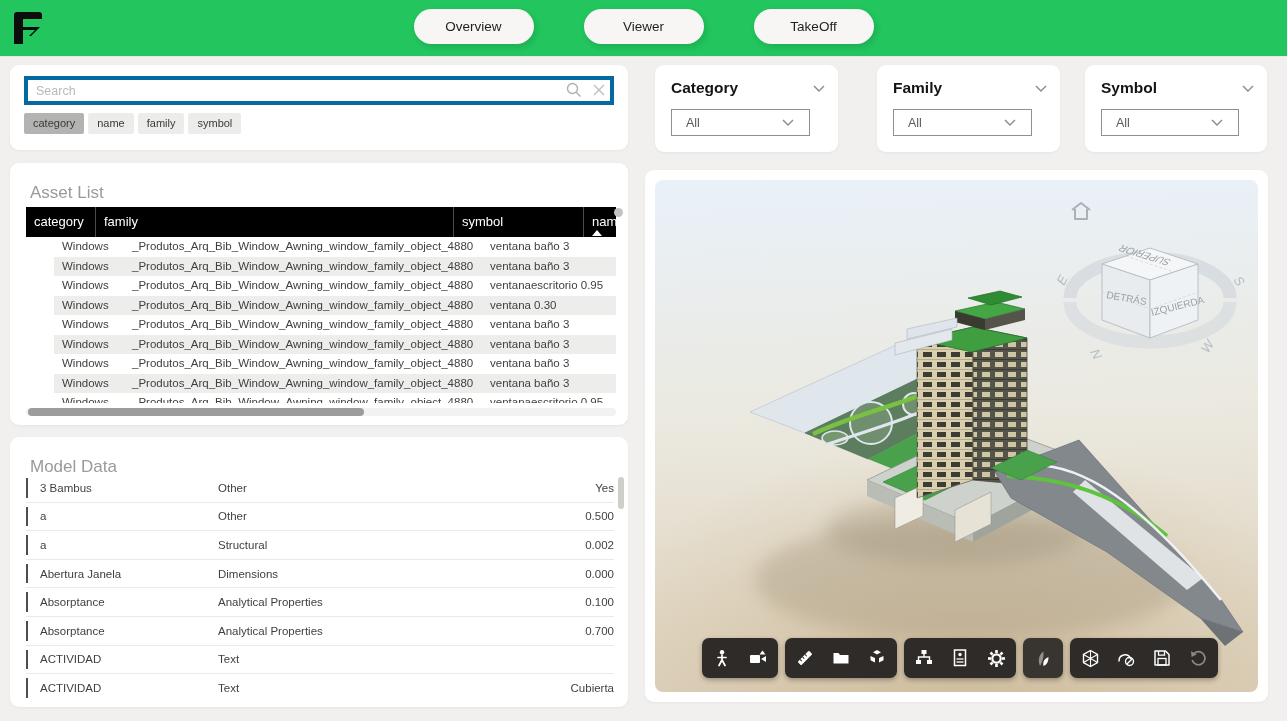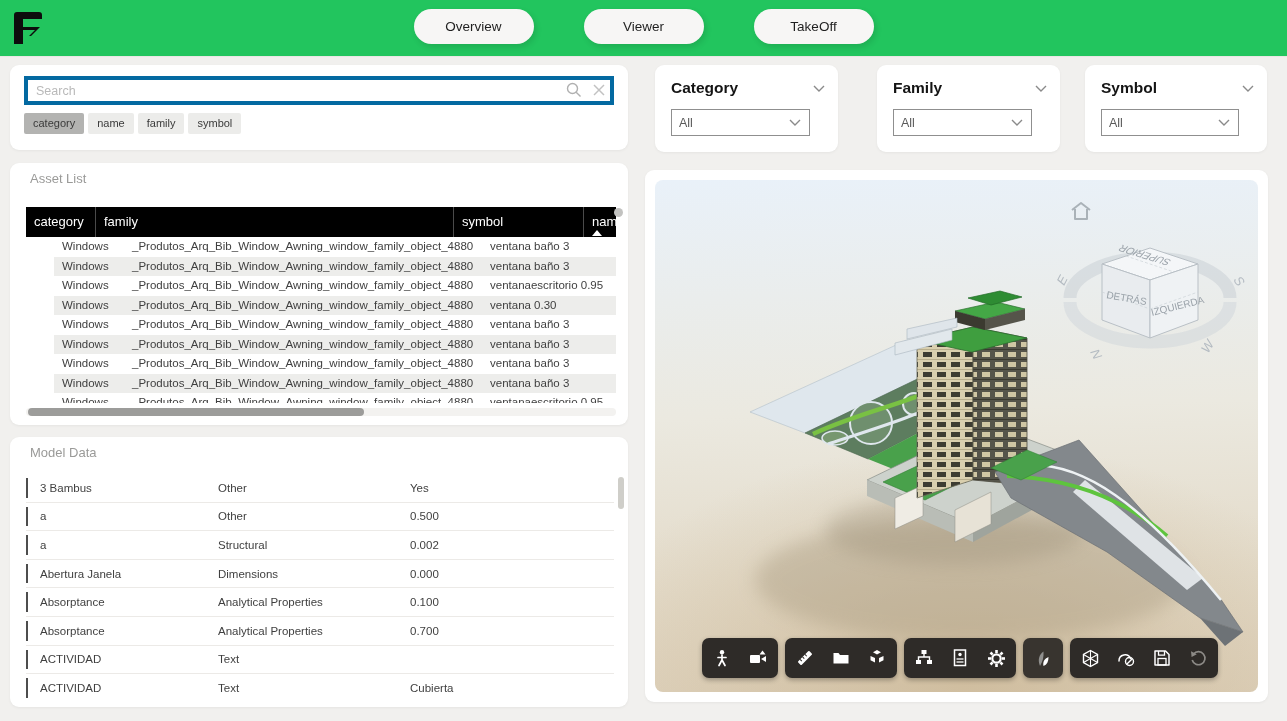--- a/index.html
+++ b/index.html
@@ -9,21 +9,21 @@
 
   
   .topbar { position:absolute; top:0; left:0; right:0; height:57px; background:#22c55e; border-bottom:1px solid #e9e7e4; z-index:5; }
   .logo { position:absolute; left:9px; top:8px; width:40px; height:40px; }
   .tabs { position:absolute; left:50%; transform:translateX(-50%); top:9px; display:flex; gap:50px; }
   .tab { min-width:120px; padding:10px 20px; border-radius:19px; background:#f7f6f5; box-shadow:2px 3px 6px rgba(0,0,0,.12); font-size:13.5px; color:#1f1f1f; text-align:center; cursor:pointer; white-space:nowrap; }
   .tab.active { background:#1c1917; color:#fff; }
 
   
   .card { position:absolute; background:#fff; border-radius:9px; box-shadow:0 1px 3px rgba(0,0,0,.05); }
-  .card-title { position:absolute; left:20px; top:8px; font-size:13px; color:#9a9a98; font-weight:400;text-align:right; }
+  .card-title { position:absolute; left:20px; top:20px; font-size:17px; color:#9a9a98; font-weight:400;text-align:right; }
 
   
   #search-card { left:10px; top:65px; width:618px; height:85px; }
   .search-wrap { position:absolute; left:14px; right:14px; top:11px; height:29px; }
   .search-wrap input { width:100%; height:29px; border:4px solid #0369a1; padding:0 46px 0 8px; font-size:12.5px; color:#444; font-family:"Liberation Sans",sans-serif; outline:none; }
   .search-wrap input::placeholder { color:#b9b9b9; }
   .search-icons { position:absolute; right:6px; top:5px; display:flex; gap:7px; }
   .chips { position:absolute; left:14px; top:48px; display:flex; gap:4px; }
   .chip { padding:4px 9px 5px; font-size:11px; background:#ececea; color:#3a3a3a; border-radius:2px; cursor:pointer; }
   .chip.selected { background:#b3b3b1; }
@@ -42,28 +42,28 @@
   .hscroll { position:absolute; left:16px; right:12px; bottom:9px; height:8px; background:#f3f2f0; border-radius:4px; }
   .hthumb { position:absolute; left:2px; top:0; height:8px; width:57%; background:#9c9c9a; border-radius:4px; cursor:grab; }
   .vdot { position:absolute; right:5px; top:45px; width:9px; height:9px; border-radius:50%; background:#c2c2c0; cursor:grab; }
 
   
   #model-card { left:10px; top:437px; width:618px; height:270px; }
   #model-rows { position:absolute; left:16px; right:14px; top:37px; bottom:6px; overflow:hidden; }
   .mr { position:relative; height:28.6px; border-bottom:1px solid #eceae7; display:flex; align-items:center; }
   .mr::before { content:''; position:absolute; left:0; top:4px; bottom:4px; width:2px; background:#4d4d4d; }
   .mc { font-size:11.5px; color:#3f3f3f; white-space:nowrap; overflow:hidden; }
-  .m0 { width:192px; flex:none; padding-left:14px; } .m1 { width:192px; flex:none; } .m2 { flex:1; }
+  .m0 { width:192px; flex:none; padding-left:14px; } .m1 { width:192px; flex:none; } .m2 { flex:1;text-align:right; }
   .vscroll { position:absolute; right:4px; top:40px; width:6px; height:32px; background:#cfcec9; border-radius:3px; cursor:grab; }
 
   
   .fcard { top:65px; height:87px; }
   #f-category { left:655px; width:183px; } #f-family { left:877px; width:183px; } #f-symbol { left:1085px; width:182px; }
   .ftitle { position:absolute; left:16px; right:12px; top:14px; font-size:15.5px; font-weight:700; color:#141414; display:flex; justify-content:space-between; align-items:center; }
-  .fselect { position:absolute; left:16px; right:28px; top:44px; height:27px; border:1px solid #8f8f8f; display:flex; align-items:center; justify-content:space-between; padding:0 7px; font-size:12.5px; color:#5a5a5a; background:#fff; cursor:pointer; }
+  .fselect { position:absolute; left:16px; right:28px; top:44px; height:27px; border:1px solid #8f8f8f; display:flex; align-items:center; justify-content:space-between; padding:0 14px; font-size:12.5px; color:#5a5a5a; background:#fff; cursor:pointer; }
 
   
   #viewer-card { left:645px; top:170px; width:623px; height:532px; }
   .viewport { position:absolute; left:10px; top:10px; right:10px; bottom:10px; border-radius:8px; overflow:hidden;
       background: radial-gradient(120% 85% at 52% 98%, rgba(205,186,154,.85) 0%, rgba(205,186,154,0) 55%),
                   linear-gradient(178deg, #e9f1f9 0%, #ebe9e0 45%, #e3dac8 78%, #ddd0ba 100%); }
   .scene { position:absolute; left:0; top:0; width:100%; height:100%; }
   .home-btn { position:absolute; left:414px; top:20px; width:24px; height:22px; cursor:pointer; }
   .cube-wrap { position:absolute; right:8px; top:40px; width:200px; height:150px; cursor:pointer; }
 

